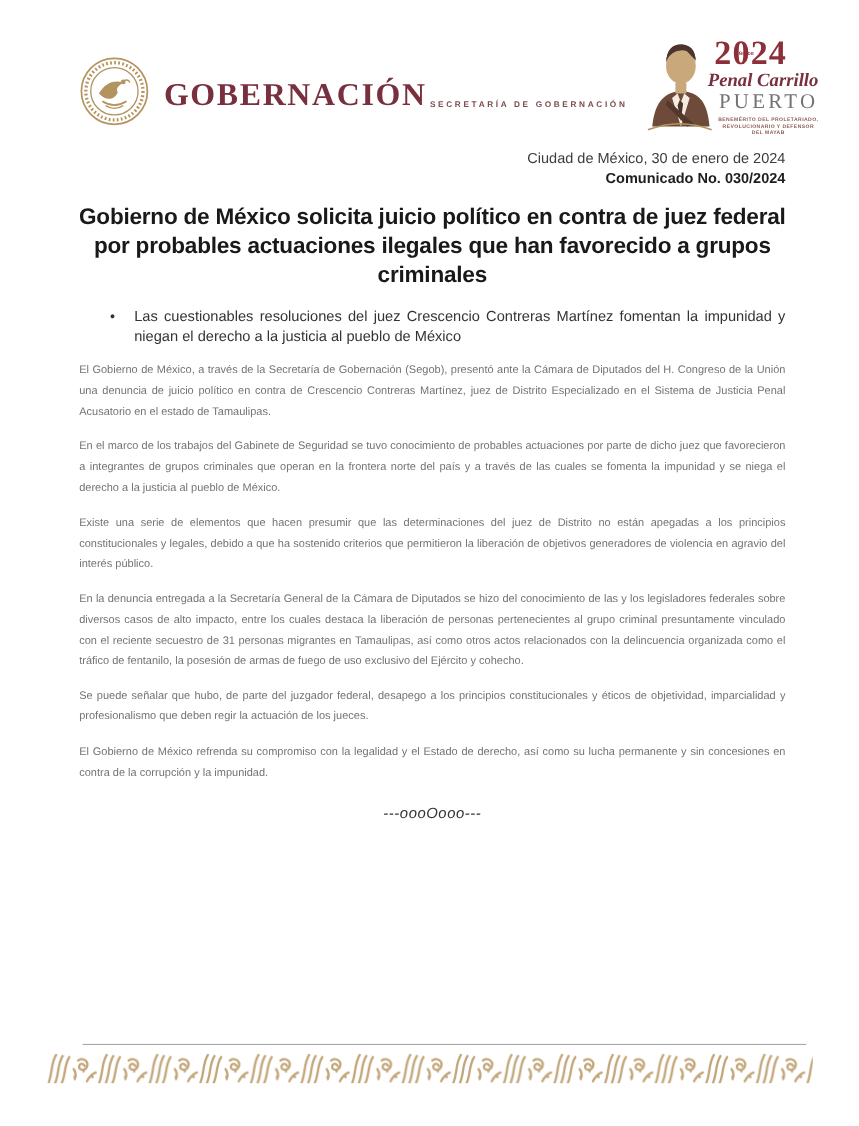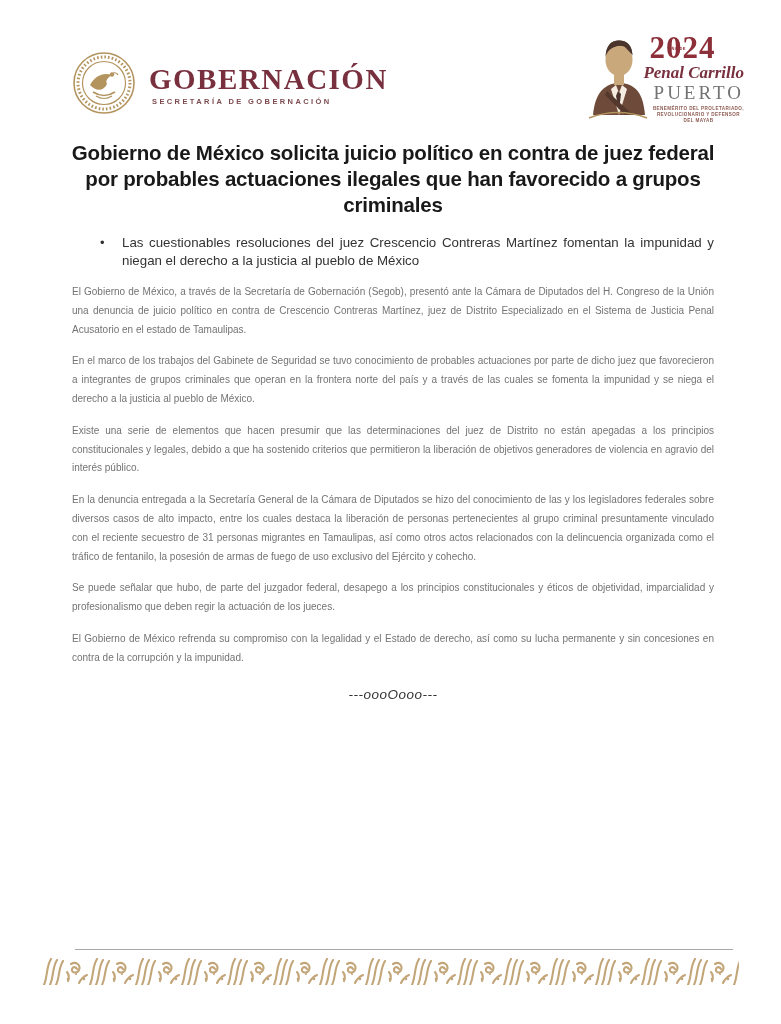--- a/index.html
+++ b/index.html
@@ -5,28 +5,28 @@
   html,body{margin:0;padding:0;background:#ffffff;}
   body{
     width:781px;height:1024px;position:relative;overflow:hidden;
     font-family:"Liberation Sans",sans-serif;color:#2f2f2f;
   }
   .page{padding:33px 67px 0 72px;position:relative;}
 
   
   .header{display:flex;justify-content:space-between;align-items:flex-start;}
   .logo-left{display:flex;align-items:center;gap:13px;margin-top:18px;}
-  .logo-left-text{display:flex;flex-direction:column;}
+  .logo-left-text{display:flex;}
   .gob-title{
     font-family:"Liberation Serif",serif;font-weight:bold;
     font-size:29px;letter-spacing:1.5px;color:#78303f;line-height:30px;
   }
   .gob-subtitle{
     font-size:7.5px;font-weight:bold;letter-spacing:2.4px;color:#7d4a4f;
-    margin-top:3px;padding-left:3px;
+    margin-top:19px;padding-left:3px;
   }
   .logo-right{display:flex;align-items:flex-start;margin-right:-30px;position:relative;}
   .logo-right-text{display:flex;flex-direction:column;align-items:flex-end;margin-left:-6px;}
   .year-wrap{position:relative;align-self:flex-start;margin-left:6px;}
   .year{
     font-family:"Liberation Serif",serif;font-weight:bold;font-size:31px;
     color:#8c2f39;line-height:30px;letter-spacing:1px;
   }
   .year-label{
     position:absolute;left:19px;top:13px;font-size:4px;letter-spacing:.3px;
@@ -117,20 +117,24 @@
         <span class="name-caps">PUERTO</span>
         <span class="caption">
           <span>BENEMÉRITO DEL PROLETARIADO,</span><br>
           <span>REVOLUCIONARIO Y DEFENSOR</span><br>
           <span>DEL MAYAB</span>
         </span>
       </span>
     </div>
   </div>
 
+  <div class="meta">
+    <div>Ciudad de México, 30 de enero de 2024</div>
+    <div class="comunicado">Comunicado No. 030/2024</div>
+  </div>
 
   <h1 class="headline">Gobierno de México solicita juicio político en contra de juez federal por probables actuaciones ilegales que han favorecido a grupos criminales</h1>
 
   <div class="bullet-row">
     <span class="bullet-dot">•</span>
     <span class="bullet-text">Las cuestionables resoluciones del juez Crescencio Contreras Martínez fomentan la impunidad y niegan el derecho a la justicia al pueblo de México</span>
   </div>
 
   <div class="body-copy">
     <p>El Gobierno de México, a través de la Secretaría de Gobernación (Segob), presentó ante la Cámara de Diputados del H. Congreso de la Unión una denuncia de juicio político en contra de Crescencio Contreras Martínez, juez de Distrito Especializado en el Sistema de Justicia Penal Acusatorio en el estado de Tamaulipas.</p>

